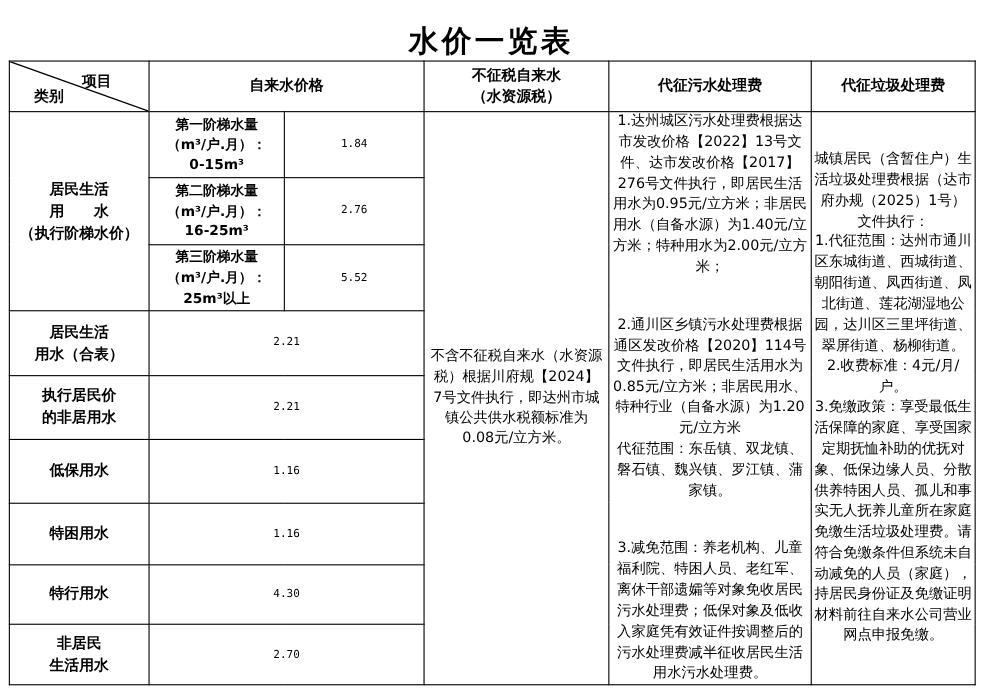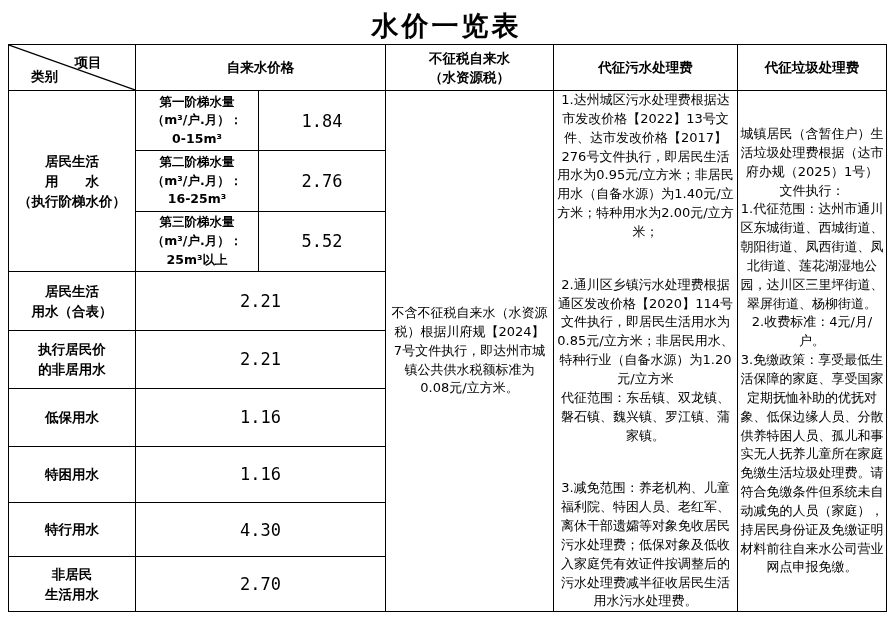--- a/index.html
+++ b/index.html
@@ -3,39 +3,39 @@
 <meta charset="utf-8">
 <style>
   html,body{margin:0;padding:0;}
   body{
     width:893px;height:633px;overflow:hidden;background:#fff;color:#000;
     font-family:"DejaVu Sans","Liberation Sans",sans-serif;
   }
   .page{width:893px;height:633px;position:relative;}
   .title{
     text-align:center;font-size:27px;font-weight:bold;letter-spacing:3px;
-    padding-top:8px;
+    padding-top:19px;
   }
   .unit{
     text-align:right;font-size:13px;font-weight:bold;
     margin:15px 46px 7px 0;
   }
   table{
     border-collapse:collapse;table-layout:fixed;width:878px;margin-left:8px;
   }
   td{
     border:1px solid #000;text-align:center;vertical-align:middle;
     padding:0;overflow:hidden;
   }
   .pre{white-space:pre-line;}
   .hdr{font-size:13.5px;font-weight:bold;line-height:1.35;}
   .stub{font-size:13.5px;font-weight:bold;line-height:1.5;}
   .tier{font-size:12.5px;font-weight:bold;line-height:1.5;}
   .price{
-    font-size:17px;font-weight:normal;
+    font-size:10px;font-weight:normal;
     font-family:"DejaVu Sans Mono","Liberation Mono",monospace;
   }
   .bigcol{vertical-align:middle;}
   .flexcol{
     display:flex;flex-direction:column;justify-content:center;
     align-items:stretch;height:100%;padding:0 2px;box-sizing:border-box;
   }
   .gap18{gap:34px;}
   .gap16{}
   .para{

